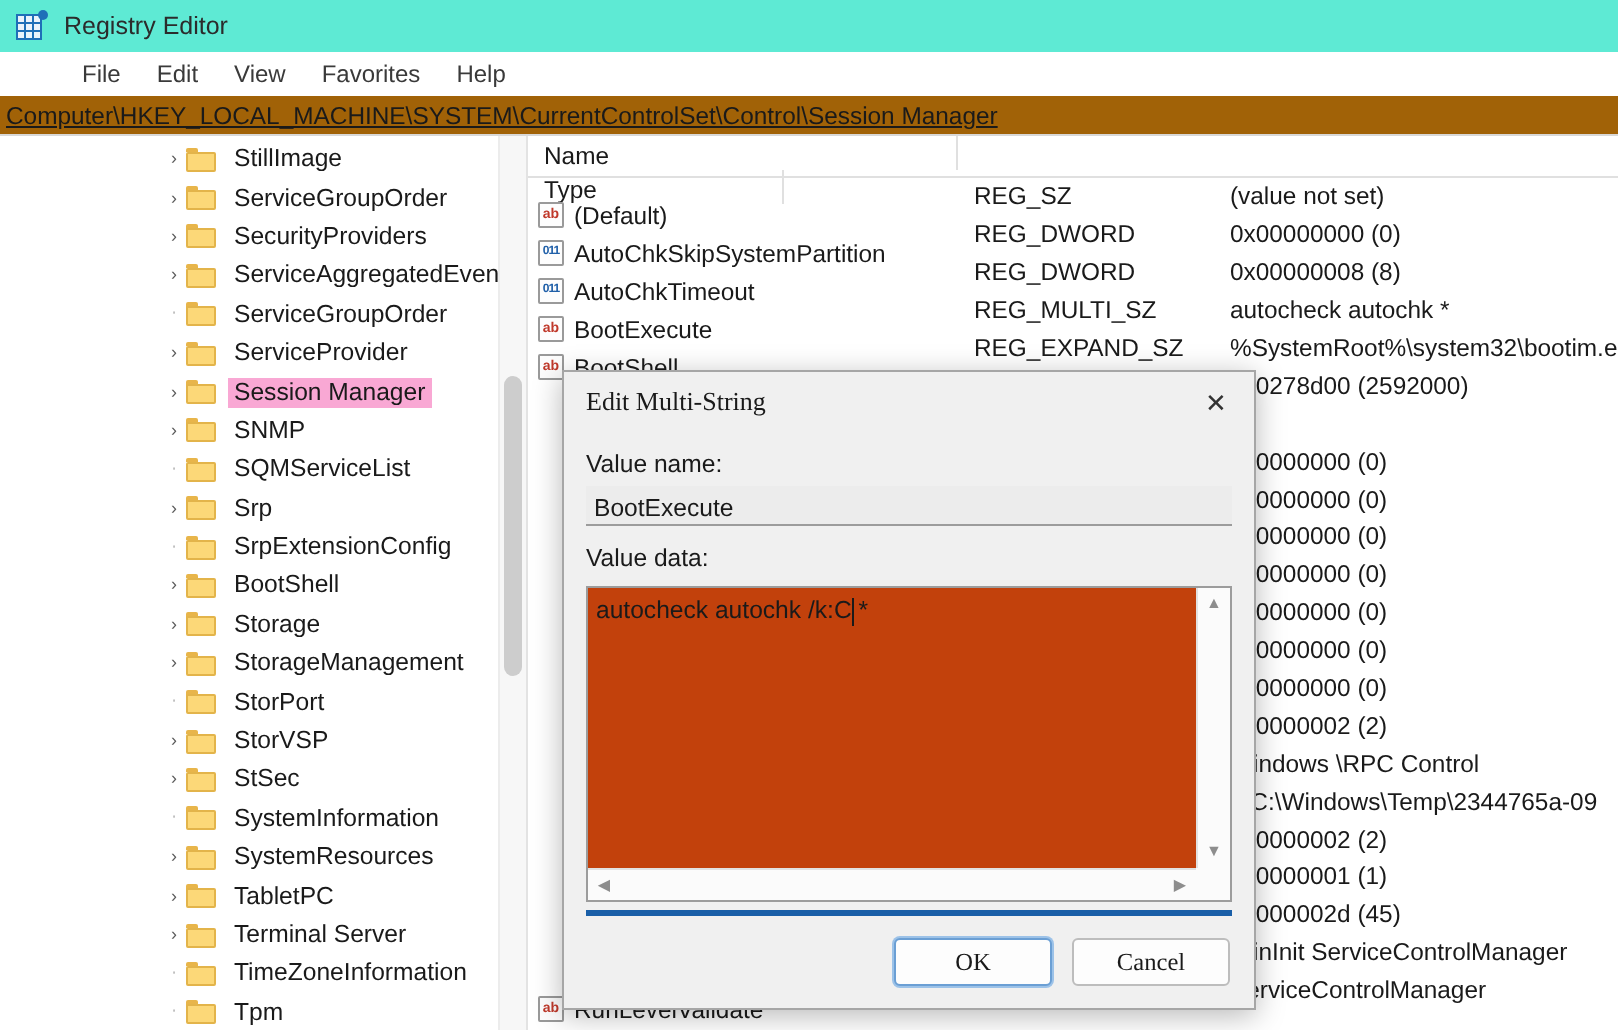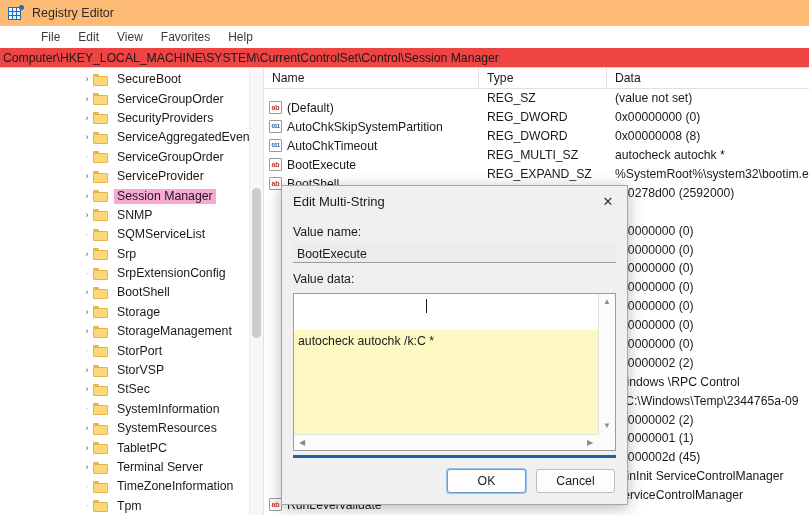--- a/index.html
+++ b/index.html
@@ -14,21 +14,21 @@
     font-family: "Liberation Sans", sans-serif;
     font-size: 12px;
     color: #1a1a1a;
     position: relative;
     -webkit-font-smoothing: antialiased;
   }
 
   
   #titlebar {
     height: 26px;
-    background: #fdba74;
+    background: #5eead4;
     display: flex;
     align-items: center;
     padding-left: 8px;
     box-sizing: border-box;
   }
   #app-icon {
     width: 16px;
     height: 16px;
     margin-right: 8px;
     flex: none;
@@ -72,30 +72,31 @@
   .menu-item {
     font-size: 12px;
     color: #3a3a3a;
     padding: 2px 9px;
     cursor: default;
   }
 
   
   #addressbar {
     height: 20px;
-    background: #ef4444;
+    background: #a16207;
     display: flex;
     align-items: center;
     padding-left: 3px;
     box-sizing: border-box;
     border-bottom: 1px solid #d8d8d8;
     font-size: 12.2px;
     color: #1a1a1a;
     white-space: nowrap;
     overflow: hidden;
+    text-decoration: underline;
   }
 
   
   #main {
     position: absolute;
     top: 68px;
     left: 0;
     right: 0;
     bottom: 0;
     display: flex;
@@ -197,20 +198,21 @@
     position: relative;
     overflow: hidden;
     background: #ffffff;
   }
   #list-header {
     height: 21px;
     display: flex;
     background: #ffffff;
     border-bottom: 1px solid #e0e0e0;
     box-sizing: border-box;
+    flex-direction: column;
   }
   #list-header .hcell {
     font-size: 12.2px;
     color: #1a1a1a;
     padding: 3px 0 0 8px;
     box-sizing: border-box;
     border-right: 1px solid #e0e0e0;
     white-space: nowrap;
     overflow: hidden;
   }
@@ -281,20 +283,21 @@
     flex: none;
     display: flex;
     align-items: center;
     padding-left: 11px;
     background: #f0f0f0;
   }
   #dlg-title {
     font-size: 13px;
     color: #1a1a1a;
     flex: 1;
+    font-family: Liberation Serif, serif;
   }
   #dlg-close {
     width: 38px;
     height: 29px;
     display: flex;
     align-items: center;
     justify-content: center;
     font-size: 13px;
     color: #333;
     cursor: default;
@@ -340,23 +343,22 @@
     left: 0; top: 0;
     right: 17px; bottom: 16px;
     border: none;
     resize: none;
     outline: none;
     font-family: "Liberation Sans", sans-serif;
     font-size: 12.3px;
     color: #1a1a1a;
     padding: 4px 0 0 4px;
     box-sizing: border-box;
-    background: #fef9c3;
+    background: #c2410c;
     line-height: 15px;
-    margin-top: 36px;
   }
   .caret {
     position: absolute;
     left: 132px; top: 5px;
     width: 1px; height: 14px;
     background: #1a1a1a;
   }
   #vscroll {
     position: absolute;
     right: 0; top: 0; bottom: 16px;
@@ -406,21 +408,21 @@
     display: flex;
     align-items: center;
     justify-content: flex-end;
     padding-right: 12px;
     gap: 10px;
   }
   .dlg-btn {
     width: 79px;
     height: 24px;
     font-size: 12.3px;
-    font-family: Liberation Sans, sans-serif;
+    font-family: Liberation Serif, serif;
     color: #1a1a1a;
     background: #fdfdfd;
     border: 1px solid #bdbdbd;
     border-radius: 3px;
     cursor: default;
   }
   .dlg-btn.default {
     border: 1px solid #6b9fd4;
     box-shadow: 0 0 0 1px #9cc2e8;
   }
@@ -456,21 +458,21 @@
 
 <div id="addressbar">Computer\HKEY_LOCAL_MACHINE\SYSTEM\CurrentControlSet\Control\Session Manager</div>
 
 <div id="main">
 
   <div id="tree-pane">
     <div id="tree-list">
         <div class="tree-row">
           <span class="twisty">›</span>
           <span class="folder"></span>
-          <span class="tlabel">SecureBoot</span>
+          <span class="tlabel">StillImage</span>
         </div>
         <div class="tree-row">
           <span class="twisty">›</span>
           <span class="folder"></span>
           <span class="tlabel">ServiceGroupOrder</span>
         </div>
         <div class="tree-row">
           <span class="twisty">›</span>
           <span class="folder"></span>
           <span class="tlabel">SecurityProviders</span>

